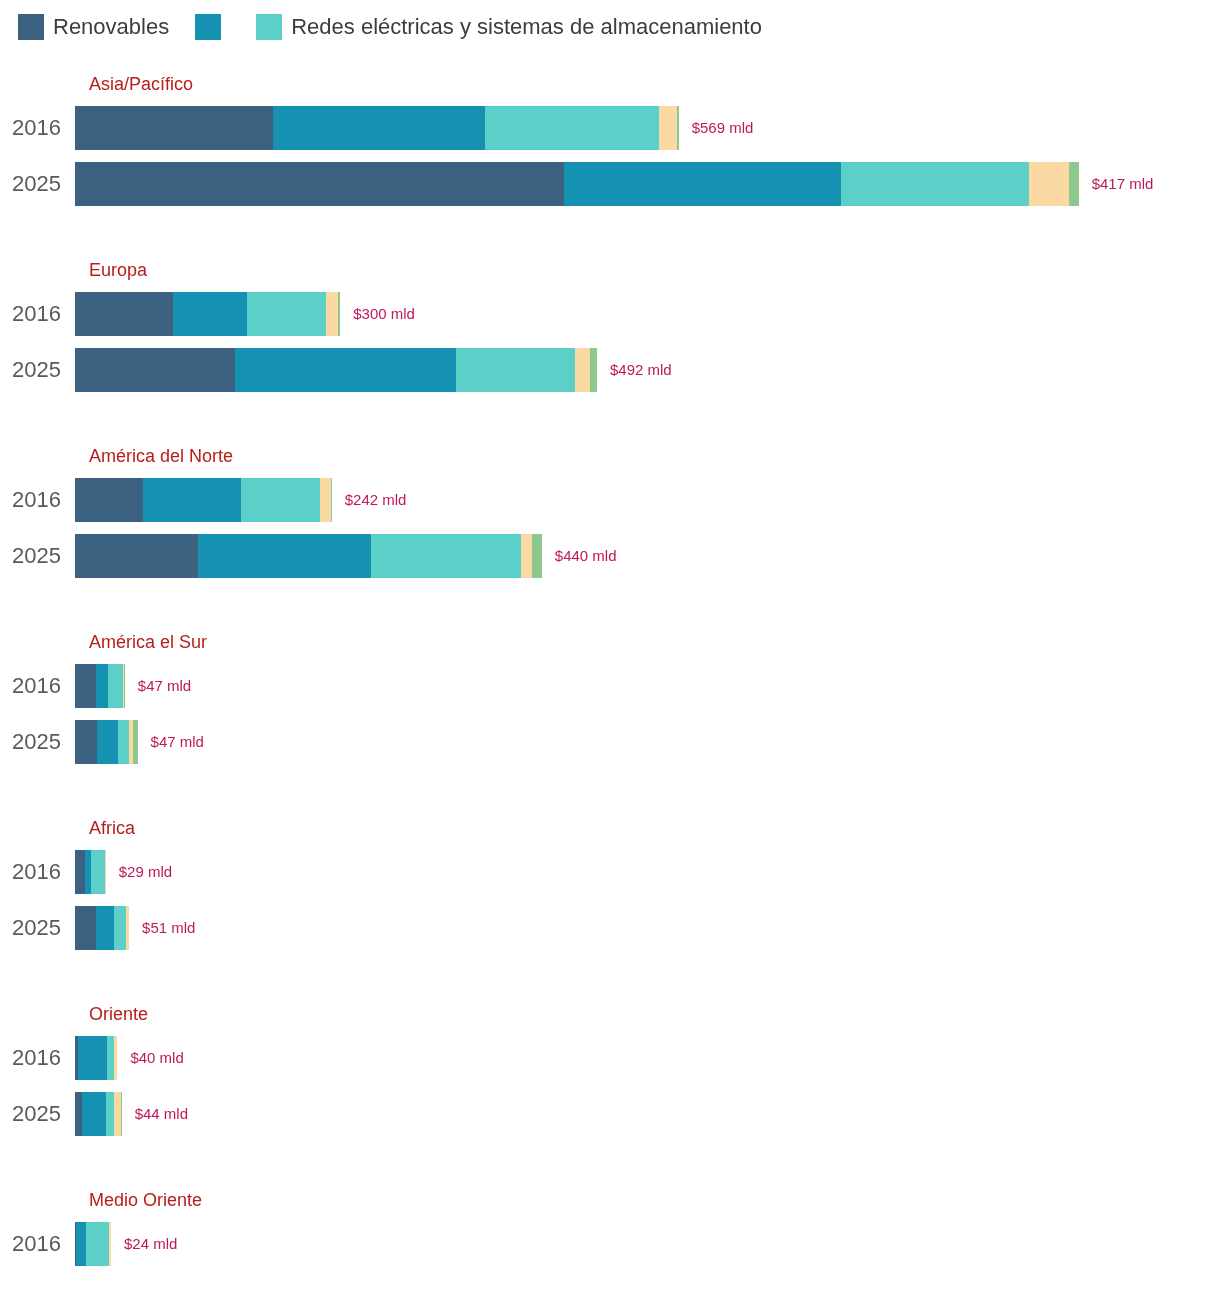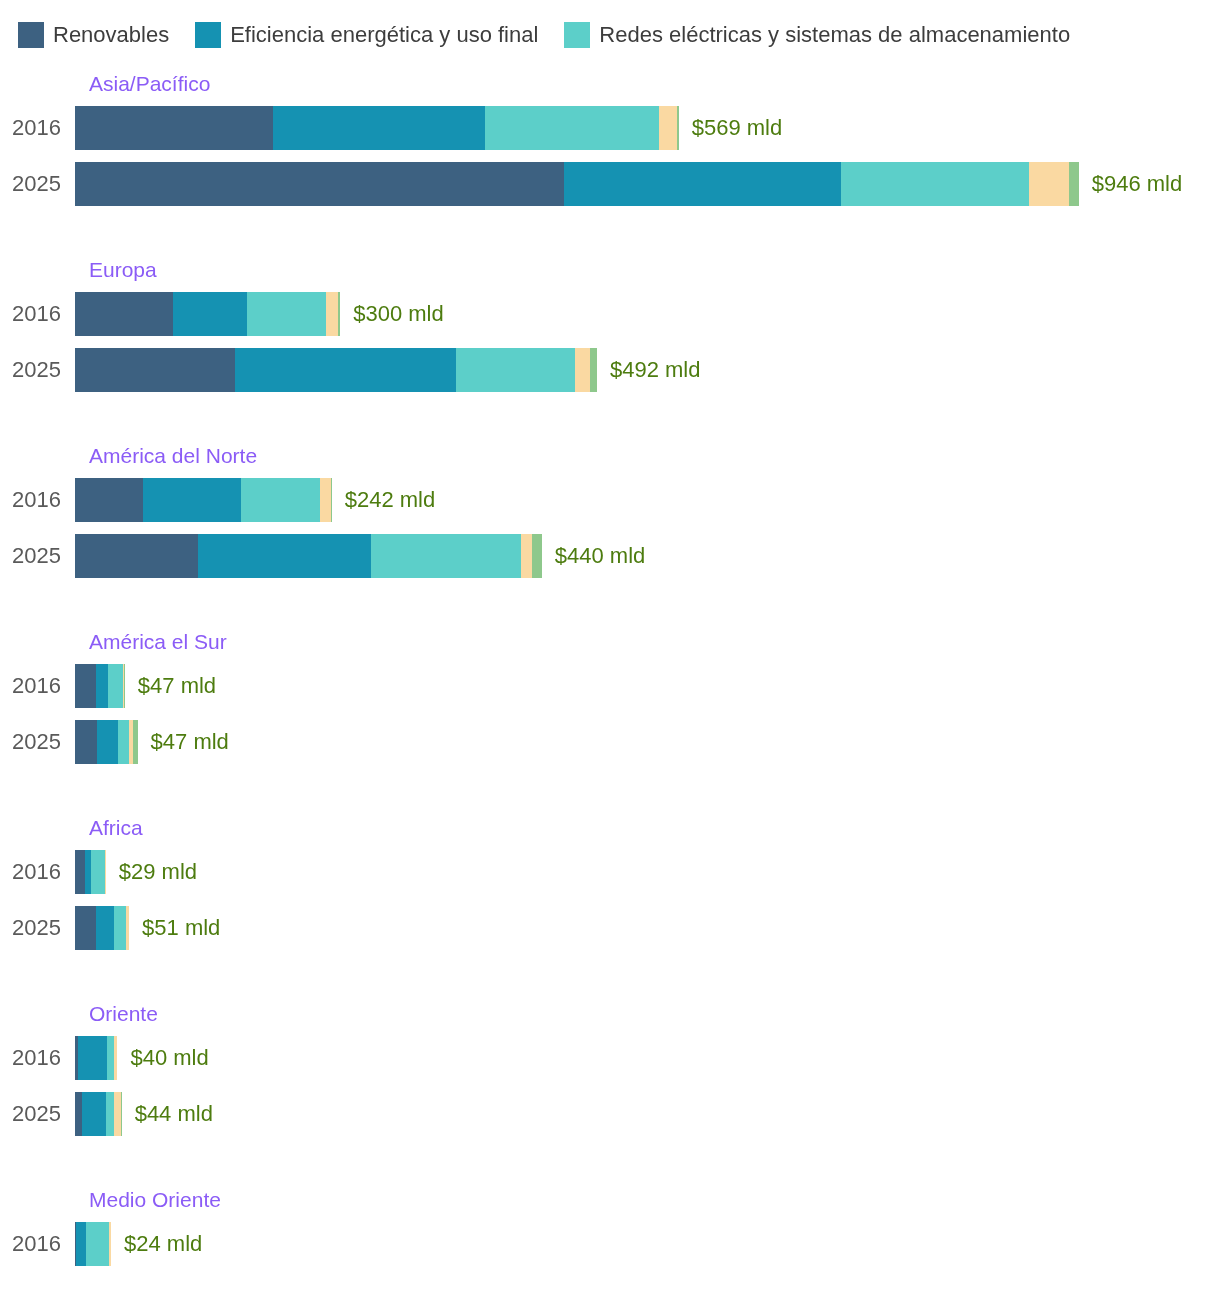--- a/index.html
+++ b/index.html
@@ -16,21 +16,21 @@
     overflow: hidden;
     position: relative;
   }
 
   
   #legend {
     padding: 14px 0 0 18px;
   }
   .legend-row {
     display: flex;
-    align-items: flex-end;
+    align-items: flex-start;
     height: 34px;
   }
   .legend-item {
     display: flex;
     align-items: center;
     margin-right: 26px;
     white-space: nowrap;
   }
   .legend-swatch {
     width: 26px;
@@ -46,22 +46,22 @@
 
   
   #chart {
     position: relative;
     margin-top: 14px;
   }
   .region-block {
     margin-bottom: 0px;
   }
   .region-title {
-    font-size: 21px;
-    color: #8b5cf6;
+    font-size: 18px;
+    color: #b91c1c;
     margin-left: 89px;
     height: 44px;
     line-height: 44px;
   }
   .bar-row {
     display: flex;
     align-items: center;
     height: 44px;
   }
   .year-label {
@@ -75,42 +75,41 @@
   }
   .bar-track {
     display: flex;
     align-items: stretch;
     height: 44px;
   }
   .seg {
     height: 44px;
   }
   .bar-value {
-    font-size: 22px;
-    color: #4d7c0f;
+    font-size: 15px;
+    color: #be185d;
     margin-left: 13px;
     white-space: nowrap;
     line-height: 44px;
     text-align: center;
   }
   .spacer-sm { height: 12px; }
   .spacer-lg { height: 42px; }
 </style>
 </head>
 <body>
 
 <div id="legend">
     <div class="legend-row">
       <div class="legend-item">
         <span class="legend-swatch" style="background: rgb(61, 97, 129);"></span>
         <span class="legend-label">Renovables</span>
       </div>
       <div class="legend-item">
         <span class="legend-swatch" style="background: rgb(21, 146, 178);"></span>
-        <span class="legend-label">Eficiencia energética y uso final</span>
       </div>
       <div class="legend-item">
         <span class="legend-swatch" style="background: rgb(92, 207, 201);"></span>
         <span class="legend-label">Redes eléctricas y sistemas de almacenamiento</span>
       </div>
     </div>
   </div>
 
 <div id="chart">
     <div class="region-block">
@@ -129,21 +128,21 @@
       <div class="spacer-sm"></div>
       <div class="bar-row">
         <div class="year-label">2025</div>
         <div class="bar-track">
           <div class="seg" style="width: 489.121px; background: rgb(61, 97, 129);"></div>
           <div class="seg" style="width: 276.921px; background: rgb(21, 146, 178);"></div>
           <div class="seg" style="width: 187.797px; background: rgb(92, 207, 201);"></div>
           <div class="seg" style="width: 40.318px; background: rgb(250, 217, 162);"></div>
           <div class="seg" style="width: 9.549px; background: rgb(142, 200, 140);"></div>
         </div>
-        <div class="bar-value">$946 mld</div>
+        <div class="bar-value">$417 mld</div>
       </div>
       <div class="spacer-lg"></div>
     </div>
     <div class="region-block">
       <div class="region-title">Europa</div>
       <div class="bar-row">
         <div class="year-label">2016</div>
         <div class="bar-track">
           <div class="seg" style="width: 97.612px; background: rgb(61, 97, 129);"></div>
           <div class="seg" style="width: 74.27px; background: rgb(21, 146, 178);"></div>

